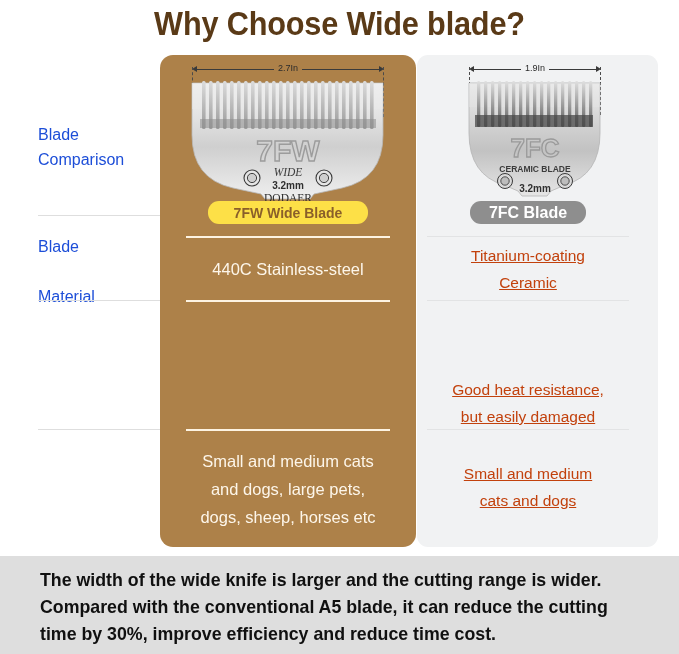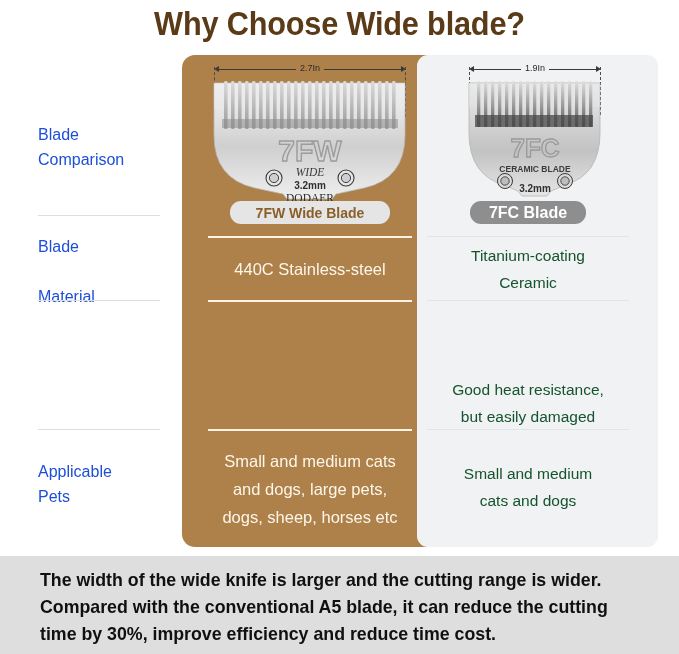--- a/index.html
+++ b/index.html
@@ -45,21 +45,20 @@
   .lbldiv{
     position:absolute;left:38px;width:122px;height:1px;
     background:#dedede;
   }
 
   
   #goldcol{
     position:absolute;left:160px;top:7px;width:256px;height:492px;
     background:#ad8149;
     border-radius:13px;
-    margin-left:22px;
   }
   
   #graycol{
     position:absolute;left:417px;top:7px;width:241px;height:492px;
     background:#f1f2f3;
     border-radius:11px;
   }
 
   .golddiv{
     position:absolute;left:26px;width:204px;height:2px;
@@ -74,24 +73,25 @@
     position:absolute;left:0;width:256px;
     text-align:center;
     color:#fdf6ea;
     font-size:16.5px;
     line-height:28px;
     white-space:pre-line;
   }
   .graytxt{
     position:absolute;left:0;width:222px;
     text-align:center;
-    color:#14532d;
+    color:#c2410c;
     font-size:15.5px;
     line-height:27px;
     white-space:pre-line;
+    text-decoration:underline;
   }
 
   
   .blade-wrap{position:absolute;}
   .dimline{
     position:absolute;
     display:flex;align-items:center;
     font-size:9px;color:#2b2b2b;
     font-family:"Liberation Sans",sans-serif;
   }
@@ -103,21 +103,21 @@
   .vdash{position:absolute;width:0;border-left:1px dashed #4a4a4a;}
 
   .badge{
     position:absolute;
     display:flex;align-items:center;justify-content:center;
     border-radius:11px;
     font-weight:bold;
     white-space:nowrap;
   }
   #badge-gold{
-    background:#e5e5e5;color:#8a5f2a;
+    background:#fde047;color:#8a5f2a;
     font-size:14px;
   }
   #badge-gray{
     background:#8e8e8e;color:#ffffff;
     font-size:16px;
   }
 
   
   #footer{
     position:absolute;left:0;top:556px;width:679px;height:98px;
@@ -143,22 +143,20 @@
 
   <div id="labelcol">
     <div class="lbl" style="top:74px;">Blade
 Comparison</div>
     <div class="lbldiv" style="top:167px;"></div>
     <div class="lbl" style="top:186px;">Blade
 
 Material</div>
     <div class="lbldiv" style="top:252px;"></div>
     <div class="lbldiv" style="top:381px;"></div>
-    <div class="lbl" style="top:411px;">Applicable
-Pets</div>
   </div>
 
   <div id="goldcol">
 
     <div class="blade-wrap" style="left:22px;top:8px;width:212px;height:148px;">
 
       <div class="dimline" style="left:10px;top:0px;width:192px;height:12px;">
         <div class="ar arl"></div>
         <div class="bar"></div>
         <div class="lab">2.7In</div>

